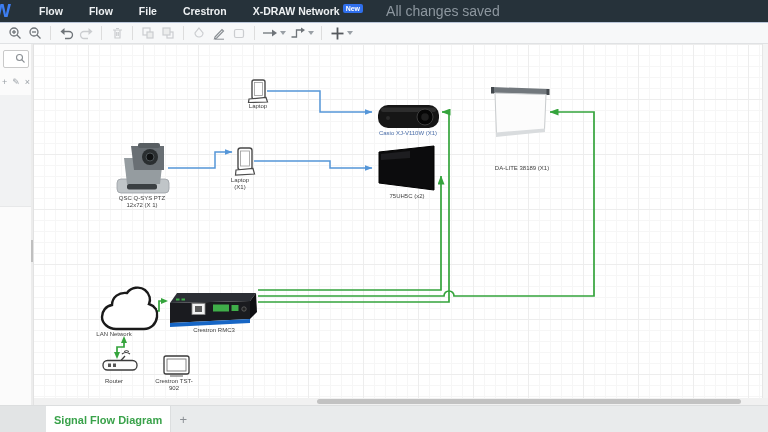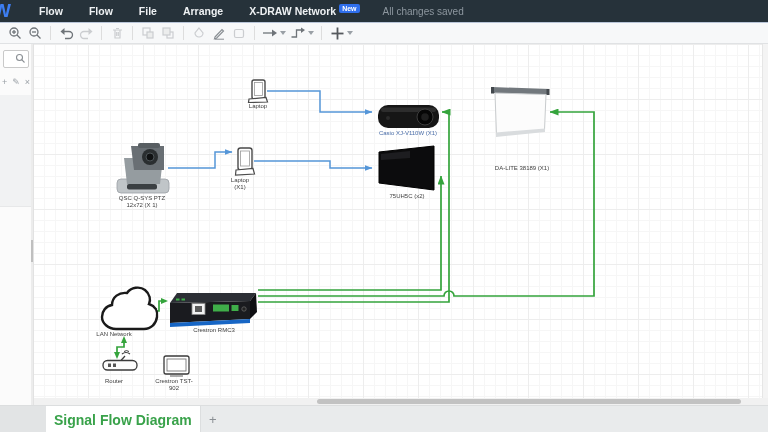--- a/index.html
+++ b/index.html
@@ -5,21 +5,21 @@
   html,body{margin:0;padding:0;width:768px;height:432px;overflow:hidden;
     font-family:"Liberation Sans","DejaVu Sans",sans-serif;background:#fff;}
   .abs{position:absolute;}
   
   #navbar{left:0;top:0;width:768px;height:22px;background:#26323a;display:flex;align-items:center;z-index:30;}
   #logo{width:18px;height:22px;overflow:hidden;margin-right:8px;}
   #logo span{color:#3d7ef2;font-weight:800;font-size:19px;line-height:22px;margin-left:-7px;display:inline-block;}
   .menu-item{color:#eef1f3;font-size:10.5px;font-weight:700;padding:0 13px;white-space:nowrap;cursor:default;}
   .new-badge{background:#2f6fed;color:#fff;font-size:7px;font-weight:700;border-radius:2px;
     padding:1px 3px;margin-left:3px;position:relative;top:-4px;}
-  #save-status{color:#8d979f;font-size:10px;font-weight:400;padding-left:10px;}
+  #save-status{color:#8d979f;font-size:14px;font-weight:400;padding-left:10px;}
   
   #toolbar{left:0;top:22px;width:768px;height:22px;background:#f7f8f9;border-top:1px solid #b9c5d8;
     border-bottom:1px solid #e0e2e4;display:flex;align-items:center;padding-left:5px;box-sizing:border-box;z-index:25;}
   .tb-icon{width:17px;height:16px;display:flex;align-items:center;justify-content:center;margin:0 1.5px;}
   .tb-sep{width:1px;height:14px;background:#ddd;margin:0 5px;}
   .caret{width:0;height:0;border-left:3px solid transparent;border-right:3px solid transparent;
     border-top:4px solid #9aa0a6;margin:0 2px 0 0;}
   
   #sidebar{left:0;top:44px;width:33px;height:361px;background:#fbfbfb;border-right:1px solid #e2e2e2;z-index:20;}
   #search-box{position:absolute;left:3px;top:6px;width:24px;height:16px;background:#fff;
@@ -42,34 +42,34 @@
   
   #v-scroll{left:762px;top:44px;width:6px;height:354px;background:#f4f4f4;border-left:1px solid #e6e6e6;}
   
   #h-scroll{left:33px;top:398px;width:735px;height:7px;background:#f1f1f1;}
   #h-thumb{position:absolute;left:284px;top:1px;width:424px;height:5px;background:#c2c2c2;border-radius:3px;}
   
   #tabbar{left:0;top:405px;width:768px;height:27px;background:#e9ebec;border-top:1px solid #dcdedf;
     display:flex;align-items:stretch;}
   #tab-corner{width:46px;background:#e2e4e5;}
   #active-tab{background:#fff;min-width:86px;display:flex;align-items:center;justify-content:center;
-    color:#39a24a;font-size:14px;font-weight:700;padding:0 8px;border-right:1px solid #dcdedf;}
+    color:#39a24a;font-size:11px;font-weight:700;padding:0 8px;border-right:1px solid #dcdedf;}
   #add-tab{width:24px;display:flex;align-items:center;justify-content:center;color:#8a8f94;
     font-size:13px;font-weight:400;}
   svg text{font-family:"Liberation Sans","DejaVu Sans",sans-serif;}
 </style>
 </head>
 <body>
 
 <div id="navbar" class="abs">
   <div id="logo"><span>W</span></div>
   <span class="menu-item">Flow</span>
   <span class="menu-item">Flow</span>
   <span class="menu-item">File</span>
-  <span class="menu-item">Arrange</span>
+  <span class="menu-item">Crestron</span>
   <span class="menu-item"><span>X-DRAW Network</span><span class="new-badge">New</span></span>
   <span id="save-status">All changes saved</span>
 </div>
 
 <div id="toolbar" class="abs">
   <span class="tb-icon">
     <svg width="14" height="14">
         <g stroke="#6f7479" fill="none" stroke-width="1.3">
           <circle cx="6" cy="6" r="4"></circle>
           <line x1="9" y1="9" x2="12.5" y2="12.5"></line>

